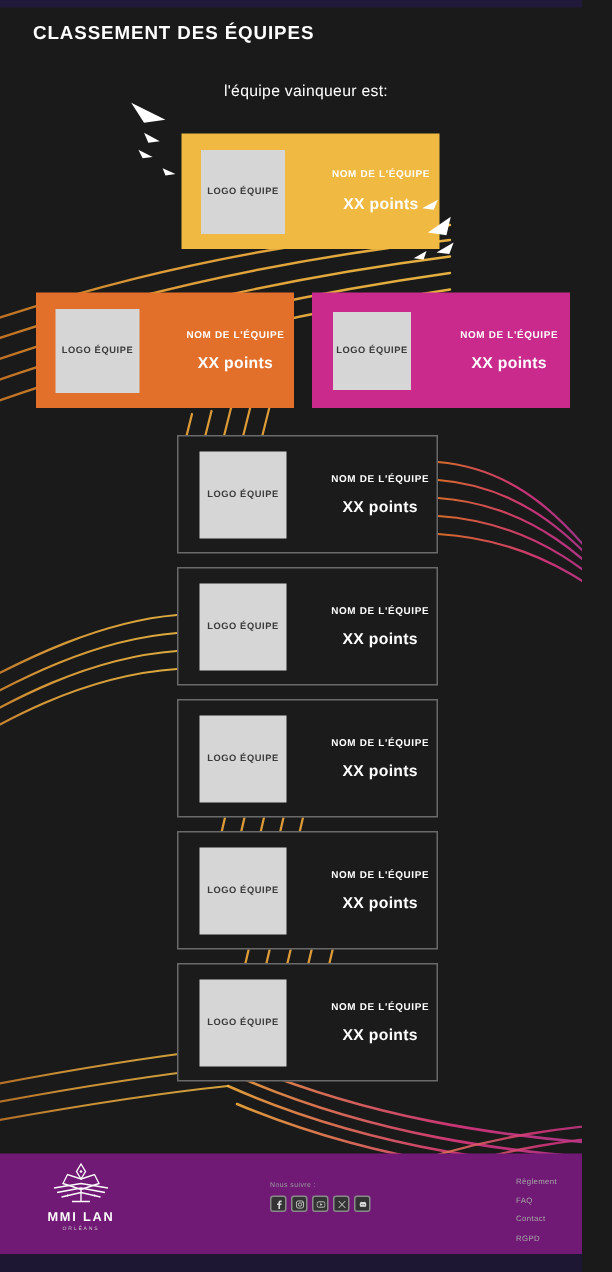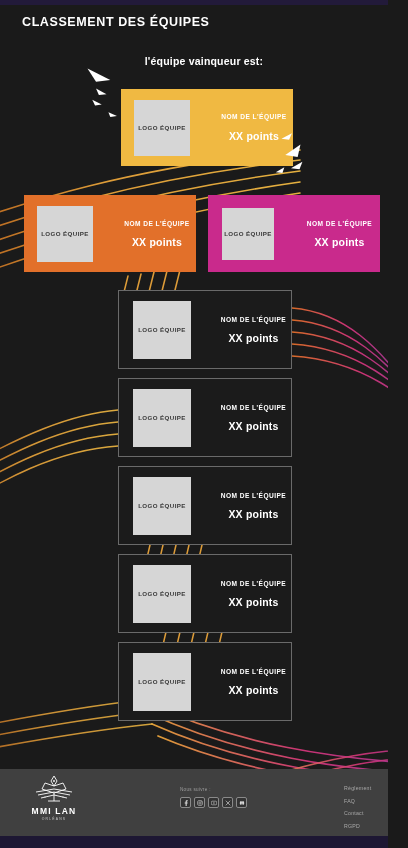--- a/index.html
+++ b/index.html
@@ -55,21 +55,21 @@
 
   .winner-label {
     position: absolute;
     left: 0;
     top: 55px;
     width: 408px;
     text-align: center;
     z-index: 20;
     color: #ffffff;
     font-size: 10.5px;
-    font-weight: bold;
+    font-weight: normal;
     letter-spacing: 0.2px;
   }
 
   
   .card {
     position: absolute;
     display: flex;
     align-items: center;
     z-index: 20;
     gap: 25px;
@@ -148,21 +148,21 @@
 
   
   .sparkles { position: absolute; inset: 0; z-index: 21; pointer-events: none; }
 
   
   .footer {
     position: absolute;
     left: 0; bottom: 12px;
     width: 408px;
     height: 67px;
-    background: #404040;
+    background: #701a75;
     z-index: 30;
     display: flex;
     align-items: center;
   }
 
   .footer-logo {
     position: absolute;
     left: 22px; top: 6px;
     width: 64px;
     display: flex;

